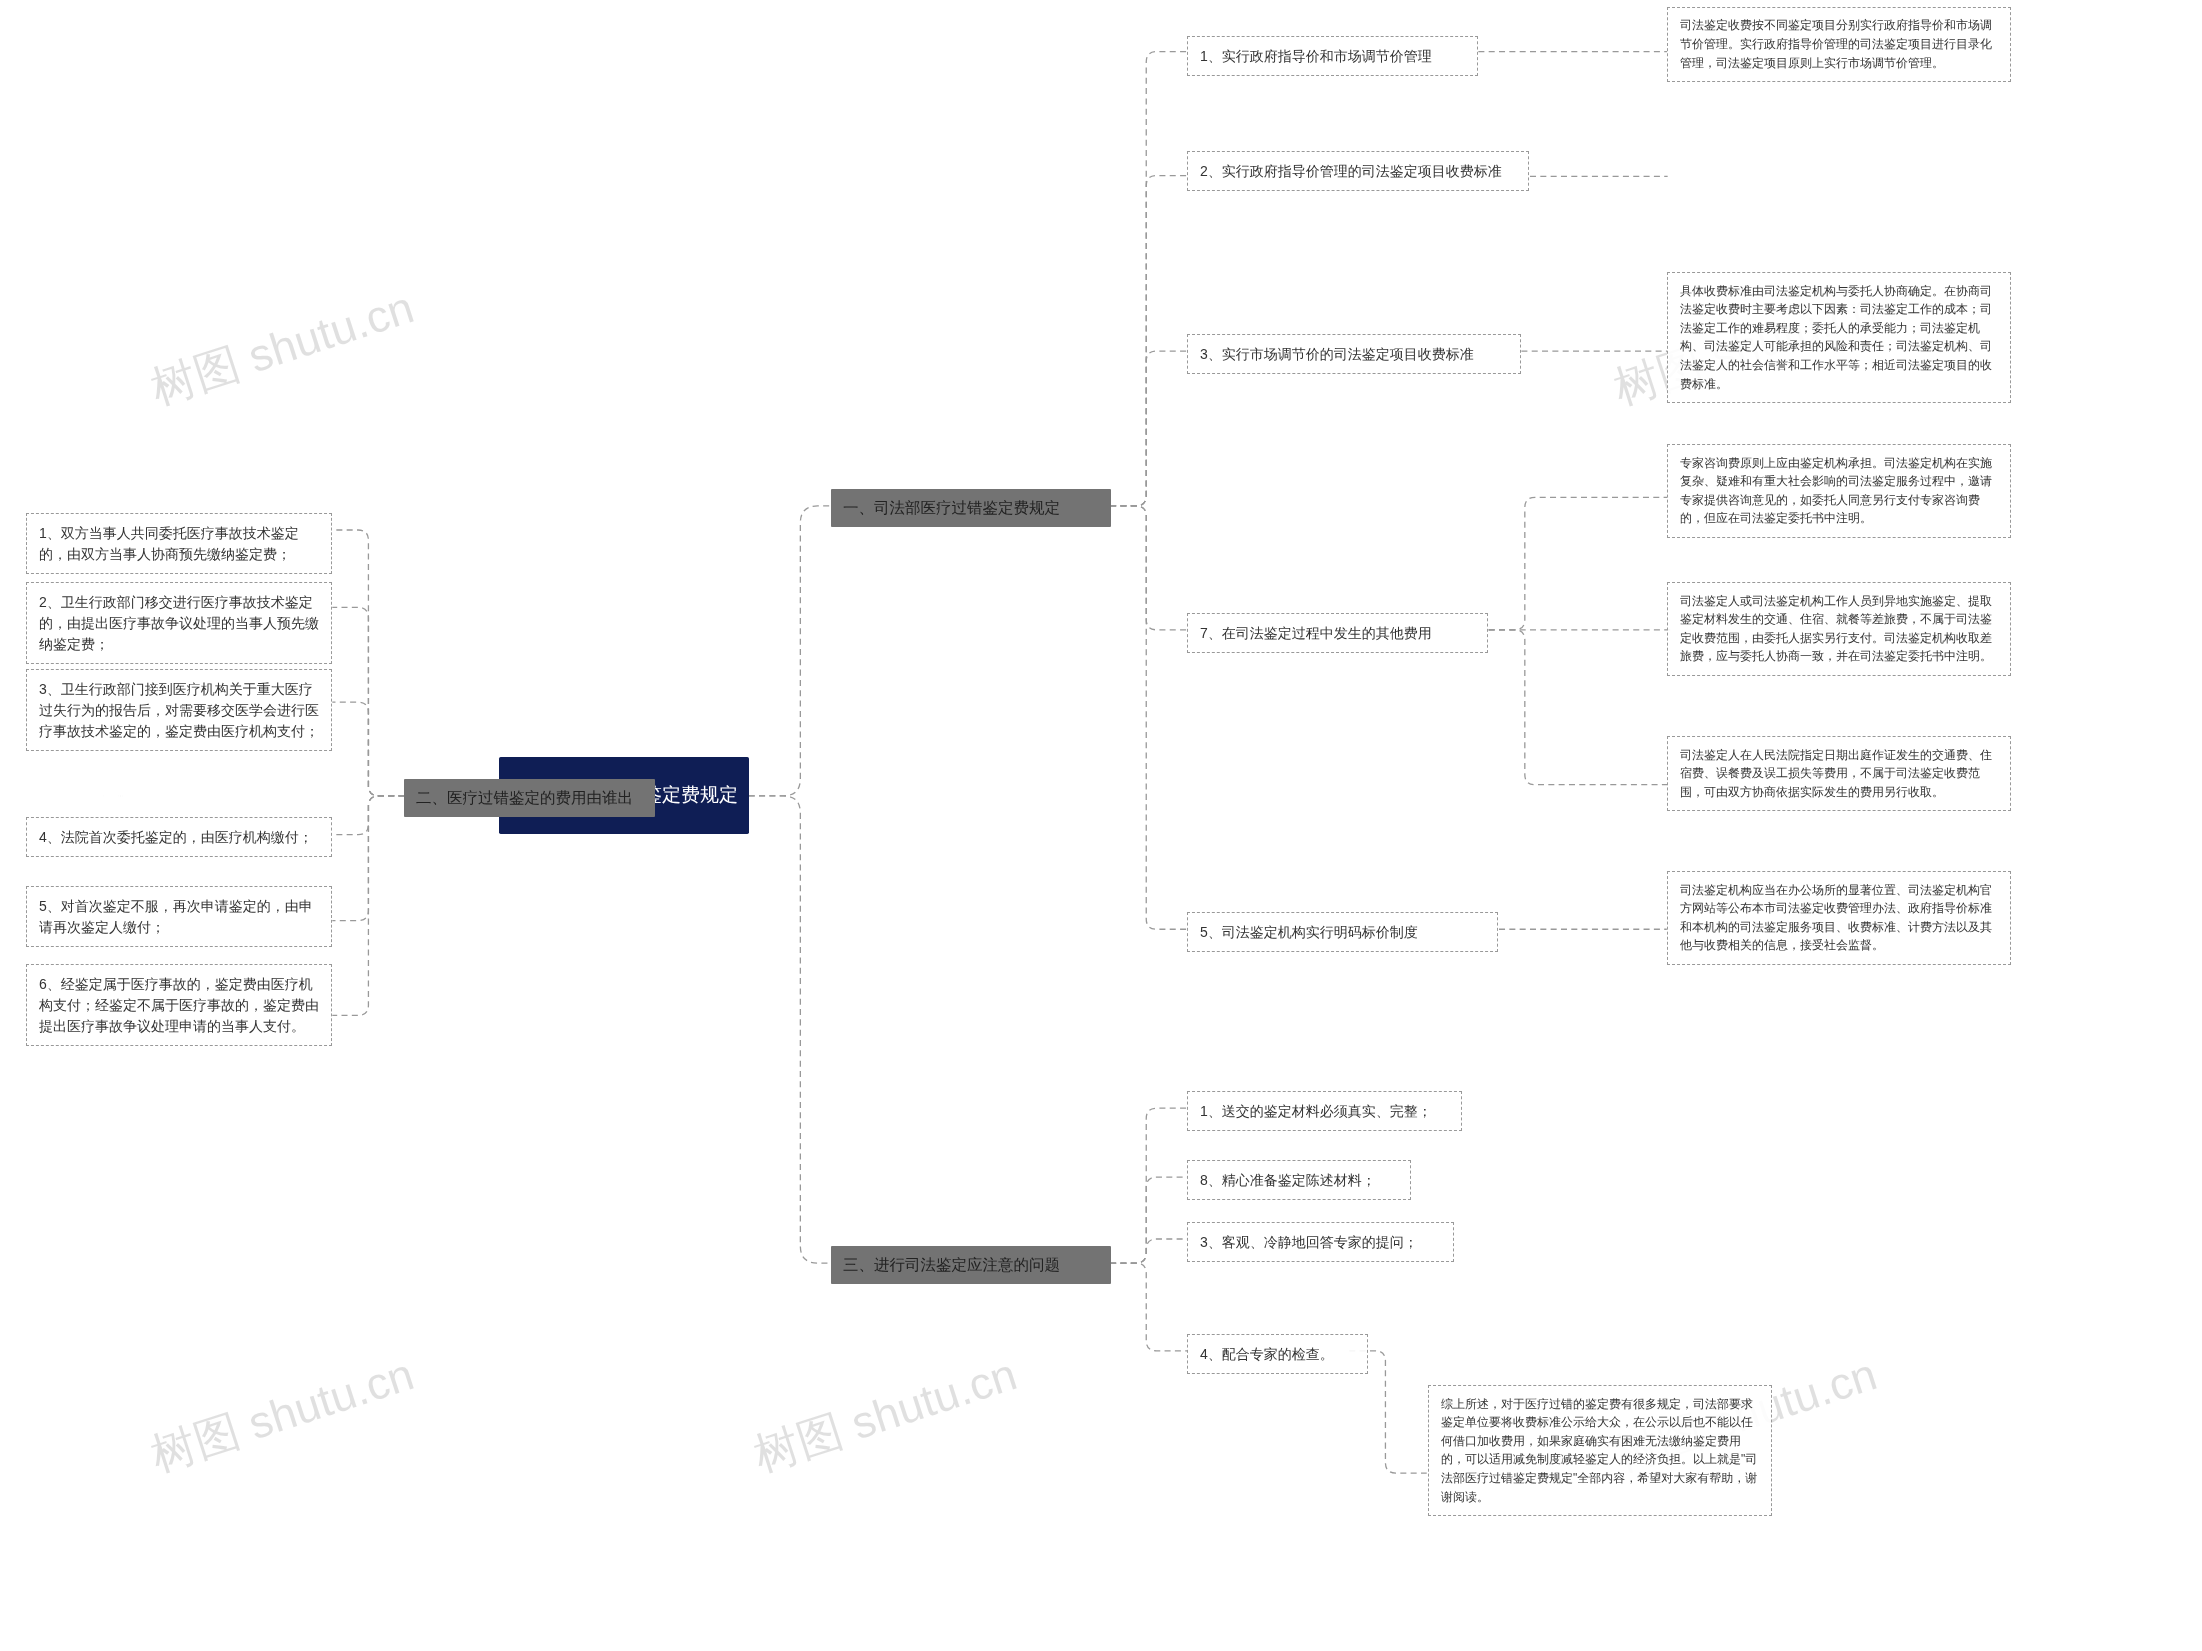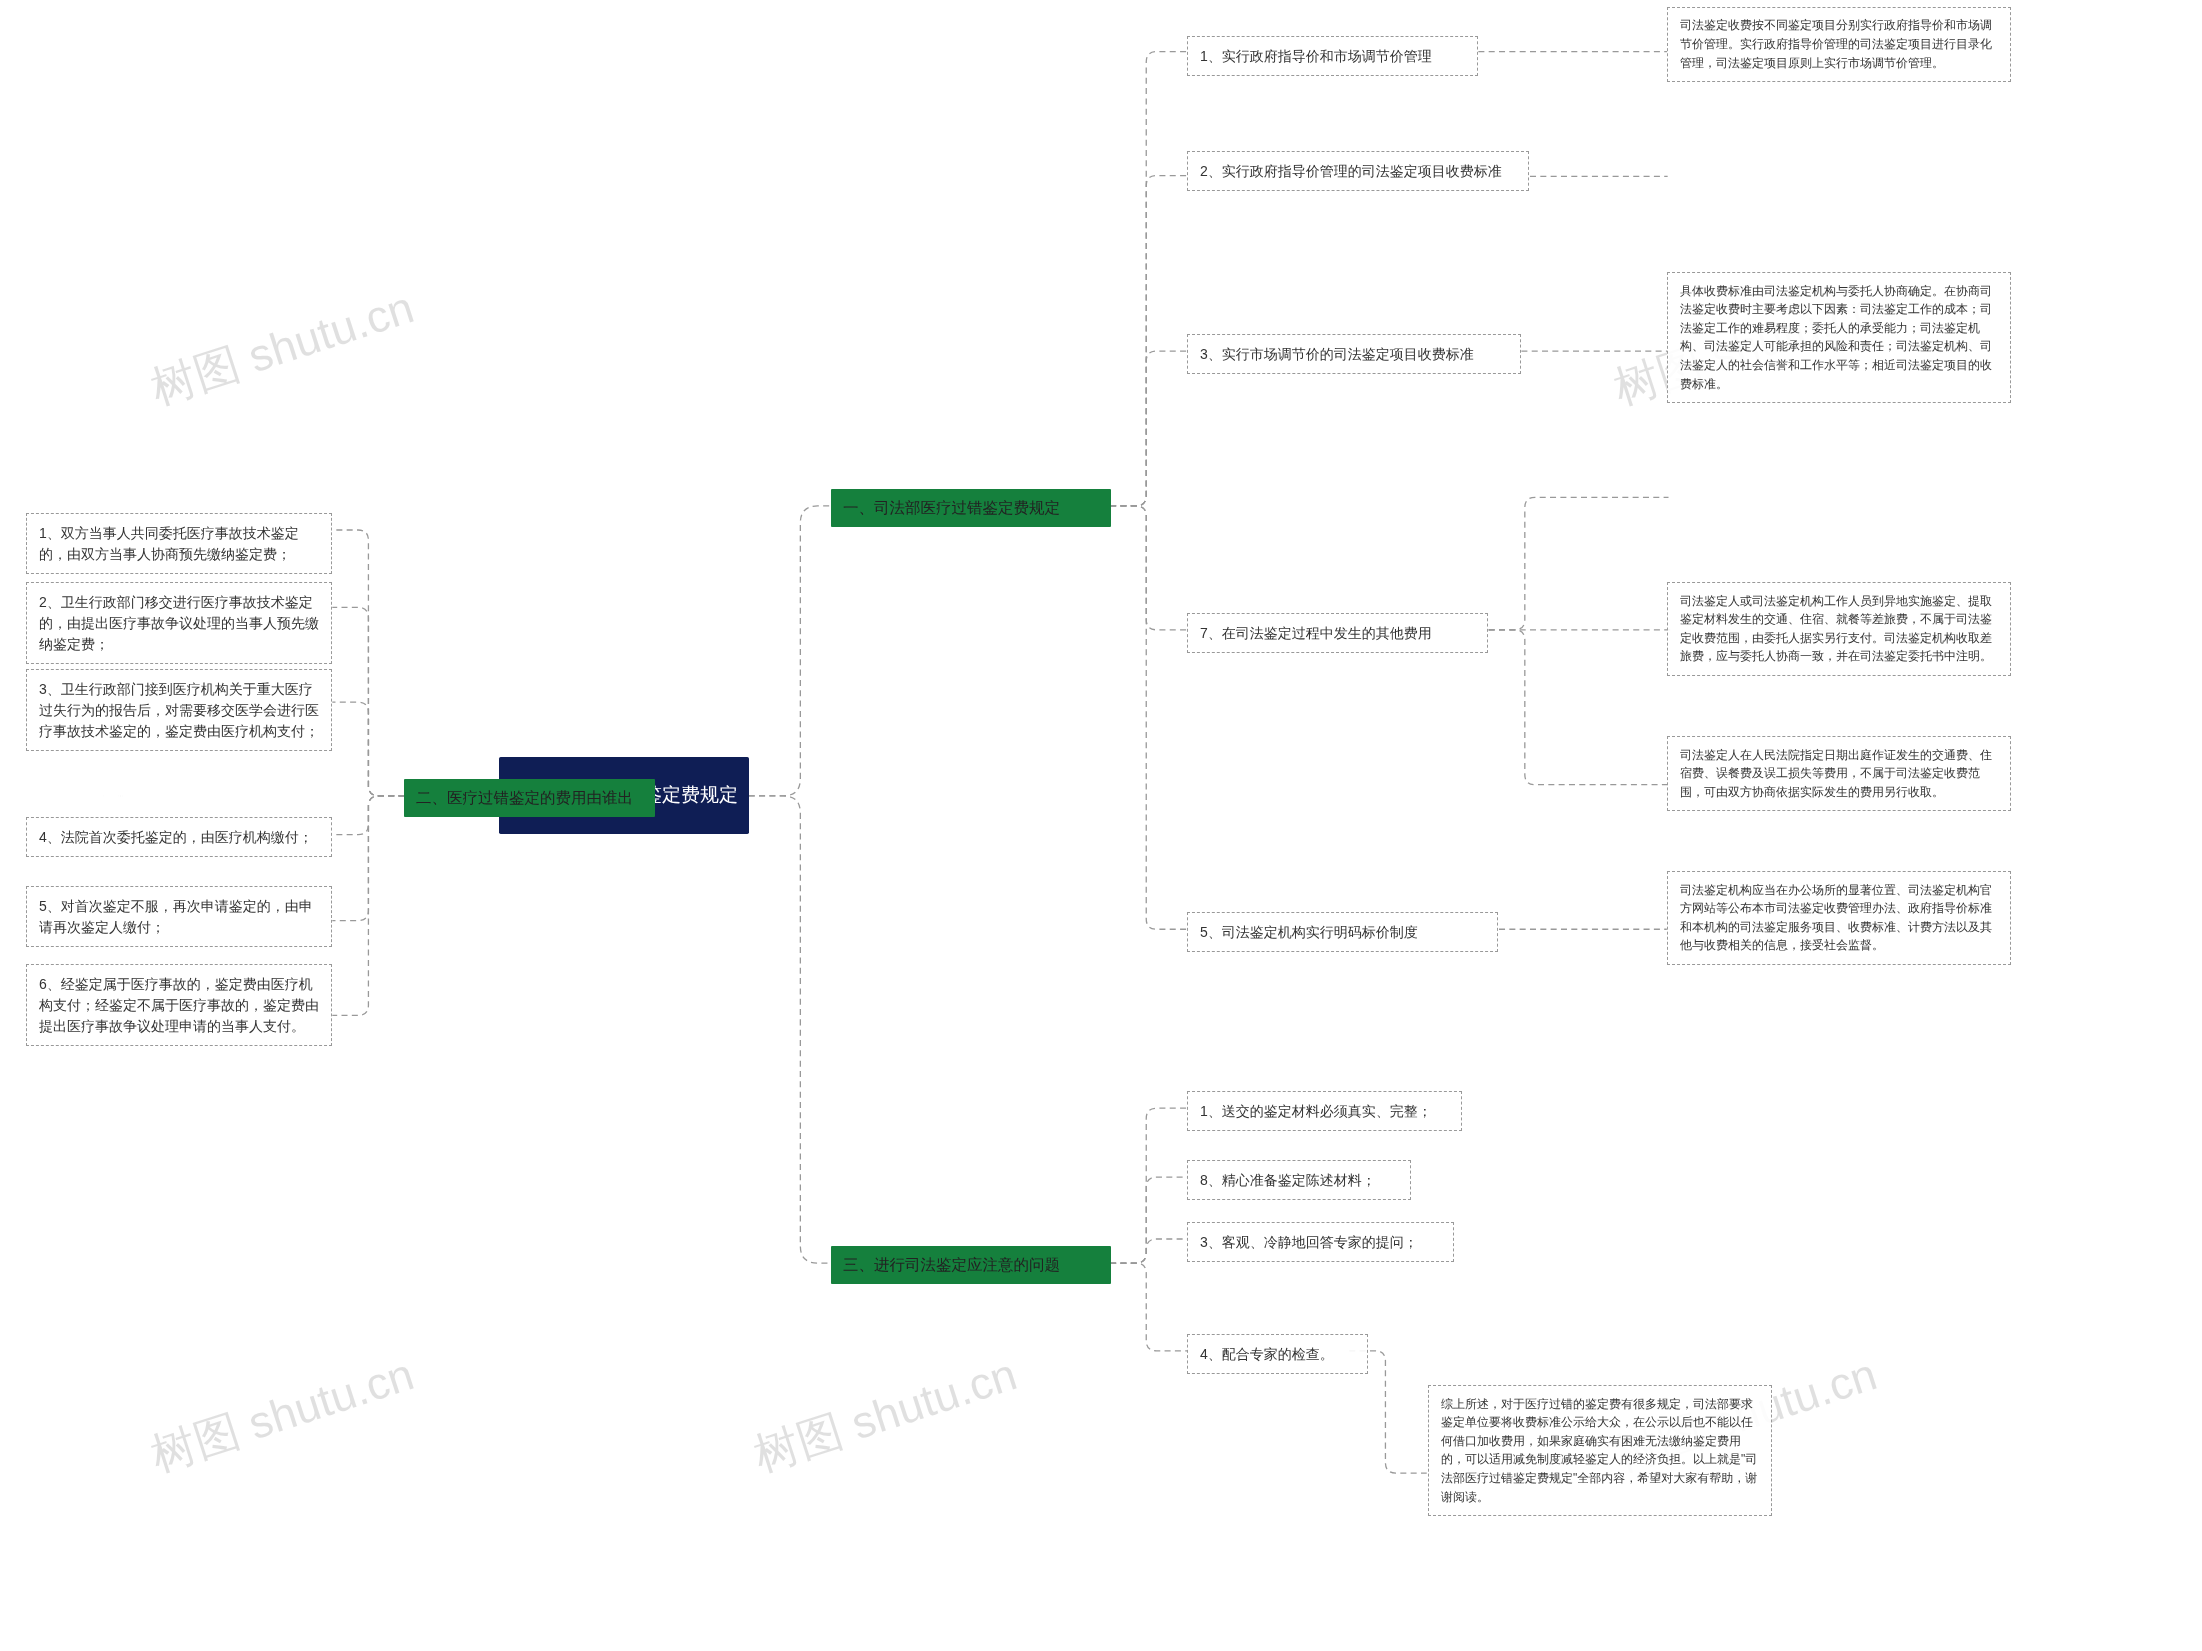--- a/index.html
+++ b/index.html
@@ -1,19 +1,19 @@
 <!DOCTYPE html>
 <html><head>
 <meta charset="utf-8">
 <style>
   html,body{margin:0;padding:0;width:2203px;height:1652px;background:#fff;font-family:"Microsoft YaHei","PingFang SC",Arial,sans-serif;font-size:13.8px;color:#333;overflow:hidden}
   .canvas{position:relative;width:2203px;height:1652px}
   .node{position:absolute;box-sizing:border-box}
   .center{background:#0f1e55;color:#fff;display:flex;align-items:center;justify-content:center;text-align:center;font-size:19px;line-height:1.4;width:250px;height:77px;border-radius:1.7px}
-  .branch{background:#15803d;color:#222;padding:8.6px 12px;display:flex;align-items:center;font-size:15.5px;border-radius:0.9px}
+  .branch{background:#737373;color:#222;padding:8.6px 12px;display:flex;align-items:center;font-size:15.5px;border-radius:0.9px}
   .sub{border:1.3px dashed #999;padding:8.6px 12px;font-size:14px;line-height:1.5;background:rgba(255,255,255,0.9)}
   .detail{border:1.3px dashed #999;padding:8.6px 12px;font-size:12px;line-height:1.55;background:rgba(255,255,255,0.9)}
   .wm{position:absolute;font-size:45px;color:rgba(0,0,0,0.12);transform:rotate(-18deg);font-family:Arial,sans-serif;white-space:nowrap;pointer-events:none}
   svg.lines{position:absolute;left:0;top:0;width:2203px;height:1652px;pointer-events:none}
   svg.lines path{stroke:#999;stroke-width:1.5;fill:none;stroke-dasharray:7 5}
 </style>
 </head>
 <body>
 
 <div class="canvas">
@@ -82,20 +82,21 @@
 
   <div class="node sub" style="left:1187px;top:36px;width:291px"><span>1、实行政府指导价和市场调节价管理</span></div>
   <div class="node detail" style="left:1667px;top:6.9px;width:344px"><span>司法鉴定收费按不同鉴定项目分别实行政府指导价和市场调节价管理。实行政府指导价管理的司法鉴定项目进行目录化管理，司法鉴定项目原则上实行市场调节价管理。</span></div>
 
   <div class="node sub" style="left:1187px;top:151px;width:342px"><span>2、实行政府指导价管理的司法鉴定项目收费标准</span></div>
 
   <div class="node sub" style="left:1187px;top:334px;width:334px"><span>3、实行市场调节价的司法鉴定项目收费标准</span></div>
   <div class="node detail" style="left:1667px;top:272px;width:344px"><span>具体收费标准由司法鉴定机构与委托人协商确定。在协商司法鉴定收费时主要考虑以下因素：司法鉴定工作的成本；司法鉴定工作的难易程度；委托人的承受能力；司法鉴定机构、司法鉴定人可能承担的风险和责任；司法鉴定机构、司法鉴定人的社会信誉和工作水平等；相近司法鉴定项目的收费标准。</span></div>
 
   <div class="node sub" style="left:1187px;top:613px;width:301px"><span>7、在司法鉴定过程中发生的其他费用</span></div>
+  <div class="node detail" style="left:1667px;top:444px;width:344px"><span>专家咨询费原则上应由鉴定机构承担。司法鉴定机构在实施复杂、疑难和有重大社会影响的司法鉴定服务过程中，邀请专家提供咨询意见的，如委托人同意另行支付专家咨询费的，但应在司法鉴定委托书中注明。</span></div>
   <div class="node detail" style="left:1667px;top:582px;width:344px"><span>司法鉴定人或司法鉴定机构工作人员到异地实施鉴定、提取鉴定材料发生的交通、住宿、就餐等差旅费，不属于司法鉴定收费范围，由委托人据实另行支付。司法鉴定机构收取差旅费，应与委托人协商一致，并在司法鉴定委托书中注明。</span></div>
   <div class="node detail" style="left:1667px;top:736px;width:344px"><span>司法鉴定人在人民法院指定日期出庭作证发生的交通费、住宿费、误餐费及误工损失等费用，不属于司法鉴定收费范围，可由双方协商依据实际发生的费用另行收取。</span></div>
 
   <div class="node sub" style="left:1187px;top:912px;width:311px"><span>5、司法鉴定机构实行明码标价制度</span></div>
   <div class="node detail" style="left:1667px;top:871px;width:344px"><span>司法鉴定机构应当在办公场所的显著位置、司法鉴定机构官方网站等公布本市司法鉴定收费管理办法、政府指导价标准和本机构的司法鉴定服务项目、收费标准、计费方法以及其他与收费相关的信息，接受社会监督。</span></div>
 
   <div class="node branch" style="left:831px;top:1246px;width:280px">
     <span>三、进行司法鉴定应注意的问题</span>
   </div>
   <div class="node sub" style="left:1187px;top:1091px;width:275px"><span>1、送交的鉴定材料必须真实、完整；</span></div>

